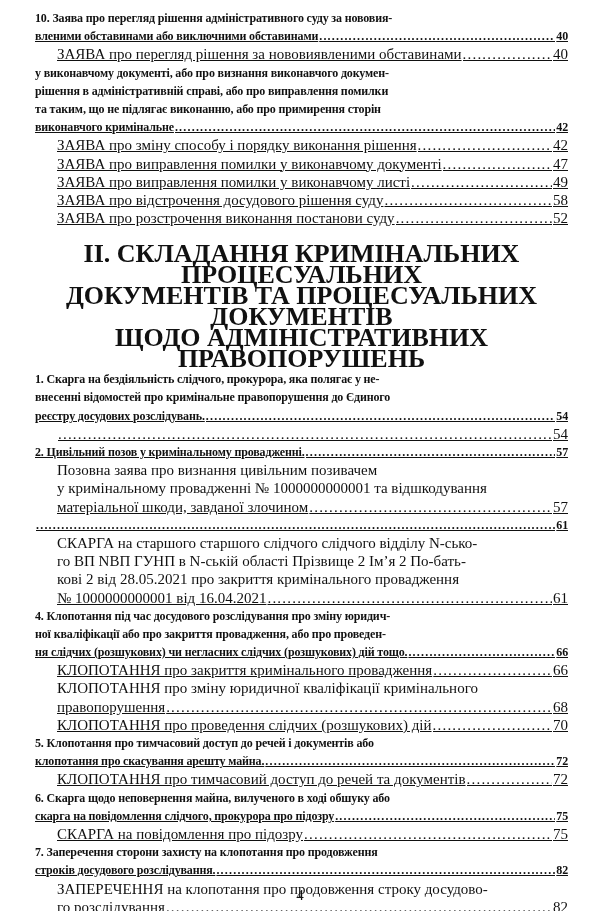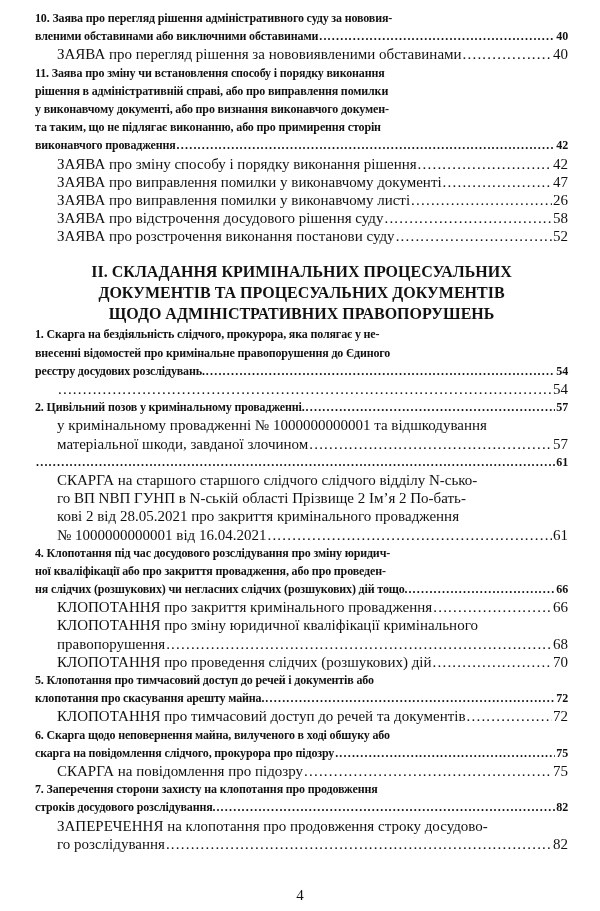--- a/index.html
+++ b/index.html
@@ -2,26 +2,26 @@
 <html><head>
 <meta charset="utf-8">
 <style>
   html, body { margin: 0; padding: 0; background: #ffffff; }
   body { width: 600px; height: 911px; overflow: hidden; position: relative;
          font-family: "Liberation Serif", "DejaVu Serif", serif; color: #111; }
   .page { position: absolute; left: 35px; top: 9px; width: 533px; }
   .line { position: relative; height: 18.2px; line-height: 18.2px; font-size: 15.4px; white-space: nowrap; }
   .bold { font-weight: bold; font-size: 12px; letter-spacing: -0.15px; }
   .sub { padding-left: 22px; font-size: 15px; }
-  .lead { display: flex; align-items: baseline; }
+  .lead { display: flex; align-items: baseline; text-decoration: underline; }
   .lead .t { flex: 0 0 auto; }
   .lead .dots { flex: 1 1 auto; overflow: hidden; white-space: nowrap; margin: 0 1px; letter-spacing: 1.2px; }
   .lead .dots::after { content: "........................................................................................................................................................................................................"; }
   .lead .p { flex: 0 0 auto; }
-  .section-head { text-align: center; font-weight: bold; font-size: 16px; line-height: 21px; margin-top: 16px; margin-bottom: 1px; letter-spacing: 0px; }
+  .section-head { text-align: center; font-weight: bold; font-size: 26px; line-height: 21px; margin-top: 16px; margin-bottom: 1px; letter-spacing: 0px; }
   .page-num { position: absolute; left: 0; width: 600px; top: 887px; text-align: center; font-size: 15px; }
 </style>
 </head>
 <body>
 
 <div class="page">
   <div id="part1">
       <div>
         <div class="line bold"><span class="t">10. Заява про перегляд рішення адміністративного суду за нововия-</span></div>
         <div class="line bold lead">
@@ -31,26 +31,25 @@
         </div>
       </div>
       <div>
         <div class="line sub lead">
           <span class="t">ЗАЯВА про перегляд рішення за нововиявленими обставинами</span>
           <span class="dots"></span>
           <span class="p">40</span>
         </div>
       </div>
       <div>
-        <div class="line bold"><span class="t">11. Заява про зміну чи встановлення способу і порядку виконання</span></div>
+        <div class="line bold"><span class="t">у виконавчому документі, або про визнання виконавчого докумен-</span></div>
         <div class="line bold"><span class="t">рішення в адміністративній справі, або про виправлення помилки</span></div>
-        <div class="line bold"><span class="t">у виконавчому документі, або про визнання виконавчого докумен-</span></div>
         <div class="line bold"><span class="t">та таким, що не підлягає виконанню, або про примирення сторін</span></div>
         <div class="line bold lead">
-          <span class="t">виконавчого провадження</span>
+          <span class="t">виконавчого кримінальне</span>
           <span class="dots"></span>
           <span class="p">42</span>
         </div>
       </div>
       <div>
         <div class="line sub lead">
           <span class="t">ЗАЯВА про зміну способу і порядку виконання рішення</span>
           <span class="dots"></span>
           <span class="p">42</span>
         </div>
@@ -59,21 +58,21 @@
         <div class="line sub lead">
           <span class="t">ЗАЯВА про виправлення помилки у виконавчому документі</span>
           <span class="dots"></span>
           <span class="p">47</span>
         </div>
       </div>
       <div>
         <div class="line sub lead">
           <span class="t">ЗАЯВА про виправлення помилки у виконавчому листі</span>
           <span class="dots"></span>
-          <span class="p">26</span>
+          <span class="p">49</span>
         </div>
       </div>
       <div>
         <div class="line sub lead">
           <span class="t">ЗАЯВА про відстрочення досудового рішення суду</span>
           <span class="dots"></span>
           <span class="p">58</span>
         </div>
       </div>
       <div>
@@ -106,20 +105,21 @@
         </div>
       </div>
       <div>
         <div class="line bold lead">
           <span class="t">2. Цивільний позов у кримінальному провадженні.</span>
           <span class="dots"></span>
           <span class="p">57</span>
         </div>
       </div>
       <div>
+        <div class="line sub"><span class="t">Позовна заява про визнання цивільним позивачем</span></div>
         <div class="line sub"><span class="t">у кримінальному провадженні № 1000000000001 та відшкодування</span></div>
         <div class="line sub lead">
           <span class="t">матеріальної шкоди, завданої злочином</span>
           <span class="dots"></span>
           <span class="p">57</span>
         </div>
       </div>
       <div>
         <div class="line bold lead">
           <span class="dots"></span>

